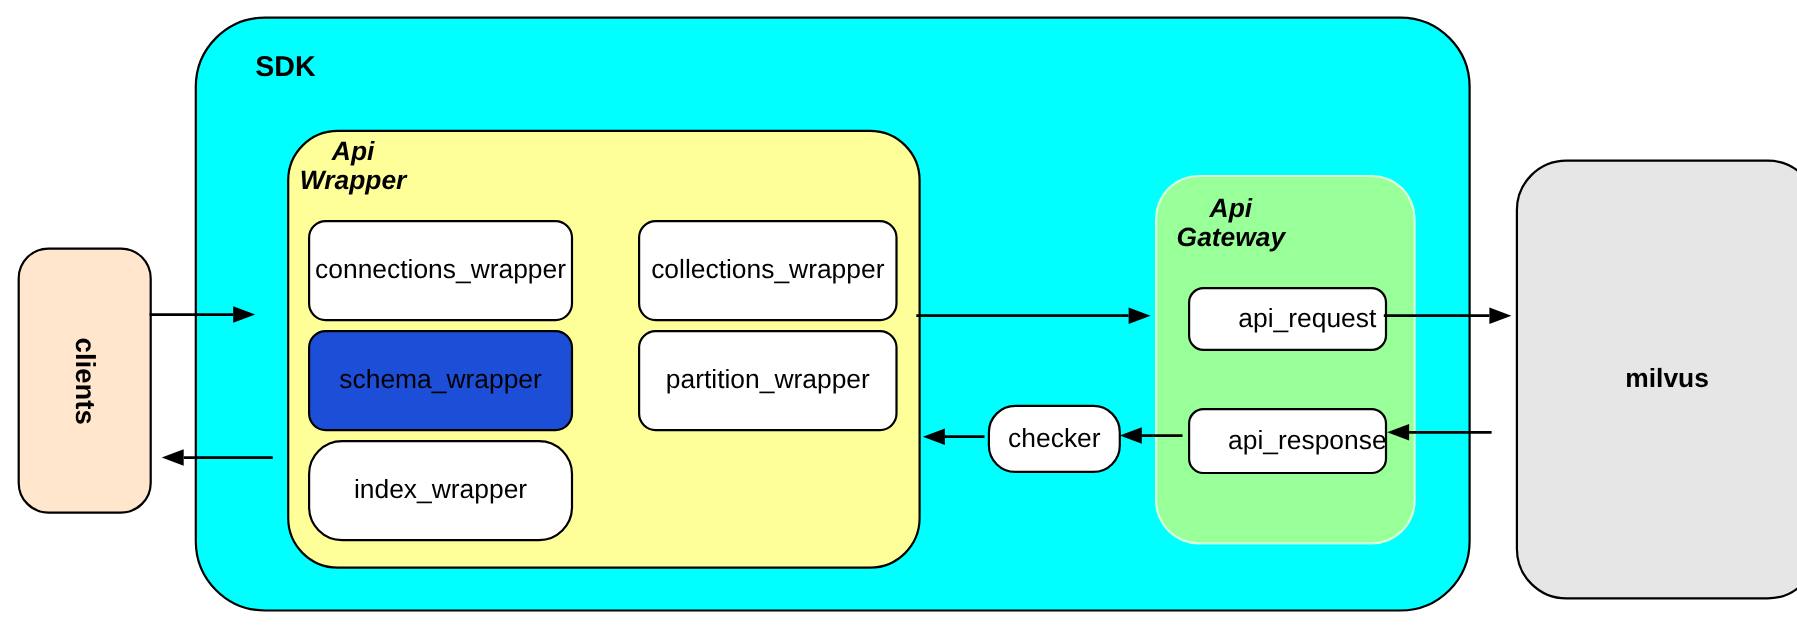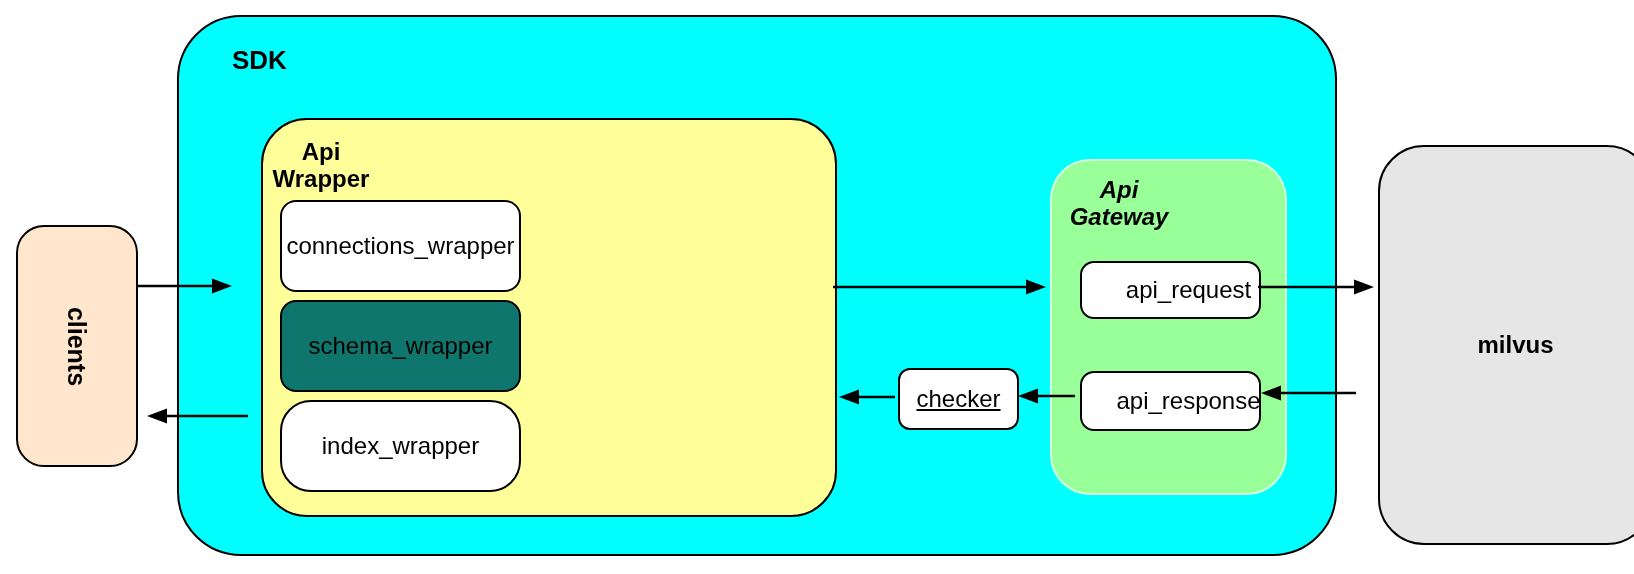--- a/index.html
+++ b/index.html
@@ -35,43 +35,42 @@
   .sdk-label {
     position: absolute; left: 53px; top: 28px;
     font-weight: bold; font-size: 26px;
   }
   
   #api-wrapper {
     left: 82px; top: 101px; width: 576px; height: 399px;
     border-radius: 46px;
   }
   .aw-label {
-    position: absolute; left: 6px; top: 18px; width: 104px;
-    text-align: center; font-weight: bold; font-size: 24px; line-height: 27px;
+    position: absolute; left: 6px; top: 4px; width: 104px;
+    text-align: center; font-weight: bold; font-size: 24px; line-height: 27px; font-style: italic;
   }
   .module {
     position: absolute;
     box-sizing: border-box;
     height: 92px;
     border: 2.5px solid #000000; border-radius: 16px;
     display: flex; align-items: center; justify-content: center;
     font-size: 24px; white-space: nowrap;
   }
   .col1 { left: 17px;  width: 241px; }
   .col2 { left: 317px; width: 236px; }
   .row1 { top: 80px; }
   .row2 { top: 180px; }
   .row3 { top: 280px; border-radius: 31px; }
   
   #checker {
     left: 719px; top: 351px; width: 121px; height: 62px;
-    border-radius: 12px;
+    border-radius: 25px;
     display: flex; align-items: center; justify-content: center;
     font-size: 24px;
-    text-decoration: underline;
   }
   
   #api-gateway {
     left: 871px; top: 142px; width: 237px; height: 336px;
     border-radius: 40px;
     border: 2px solid rgba(255,255,255,0.6);
   }
   .ag-label {
     position: absolute; left: -3px; top: 15px; width: 140px;
     text-align: center; font-weight: bold; font-size: 24px; line-height: 27px; font-style: italic;
@@ -109,22 +108,24 @@
     <span class="vtext">clients</span>
   </div>
 
   <div class="node" id="sdk" style="background: rgb(0, 255, 255);">
     <div class="sdk-label">SDK</div>
 
     <div class="node" id="api-wrapper" style="background: rgb(255, 255, 153);">
       <div class="aw-label">Api Wrapper</div>
 
       <div class="module col1 row1" style="background: rgb(255, 255, 255);">connections_wrapper</div>
-      <div class="module col1 row2" style="background: #0f766e;">schema_wrapper</div>
+      <div class="module col1 row2" style="background: #1d4ed8;">schema_wrapper</div>
       <div class="module col1 row3" style="background: rgb(255, 255, 255);">index_wrapper</div>
+      <div class="module col2 row1" style="background: rgb(255, 255, 255);">collections_wrapper</div>
+      <div class="module col2 row2" style="background: rgb(255, 255, 255);">partition_wrapper</div>
     </div>
 
     <div class="node" id="checker" style="background: rgb(255, 255, 255);">checker</div>
 
     <div class="node" id="api-gateway" style="background: rgb(153, 255, 153);">
       <div class="ag-label">Api Gateway</div>
       <div class="gw-box" id="api-request" style="background: rgb(255, 255, 255); padding-left: 36px;">api_request</div>
       <div class="gw-box" id="api-response" style="background: rgb(255, 255, 255); padding-left: 36px;">api_response</div>
     </div>
   </div>

